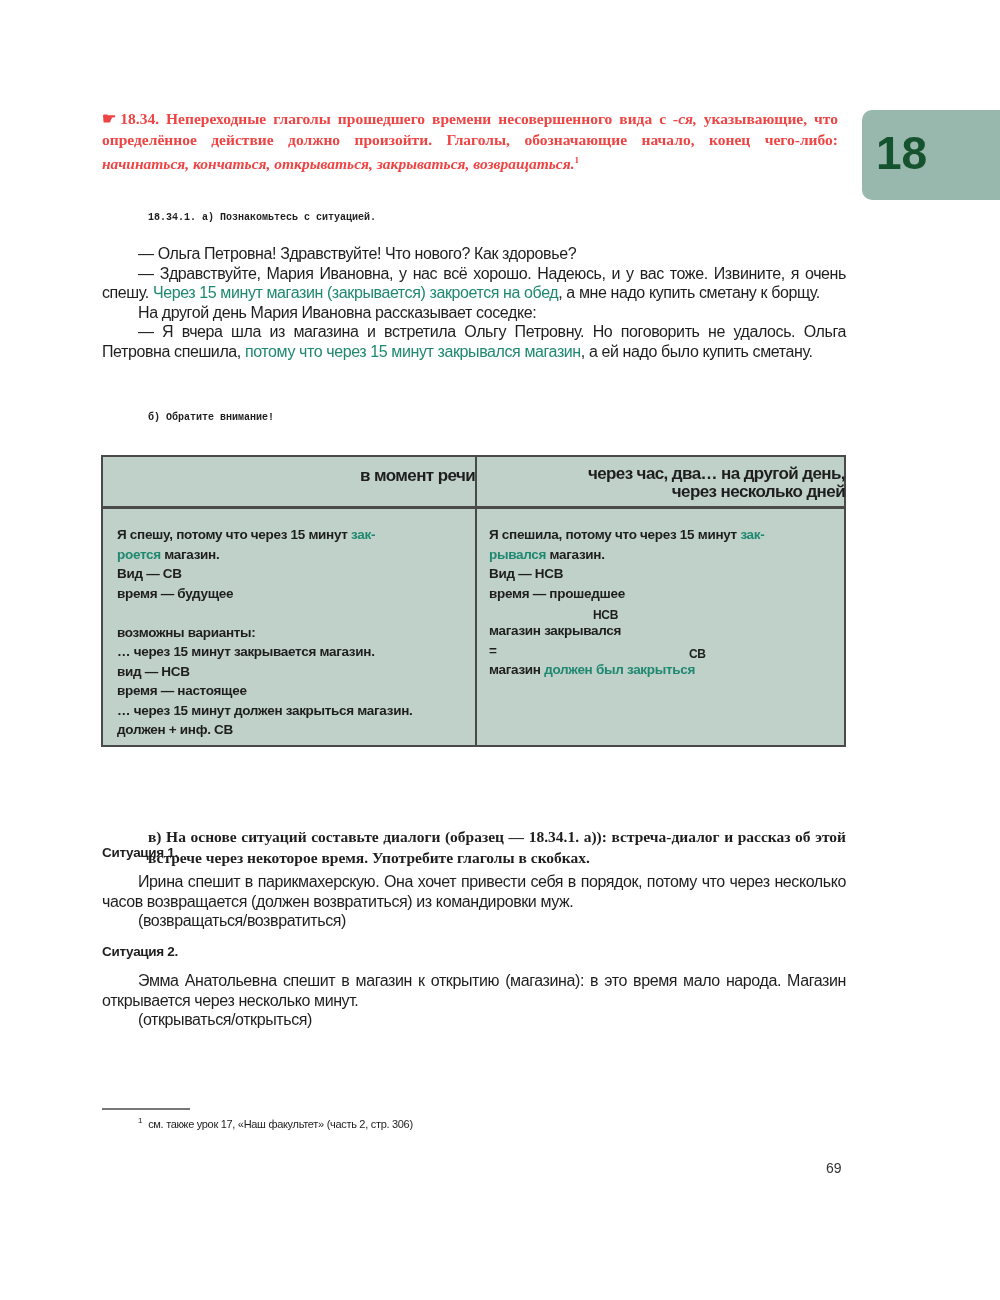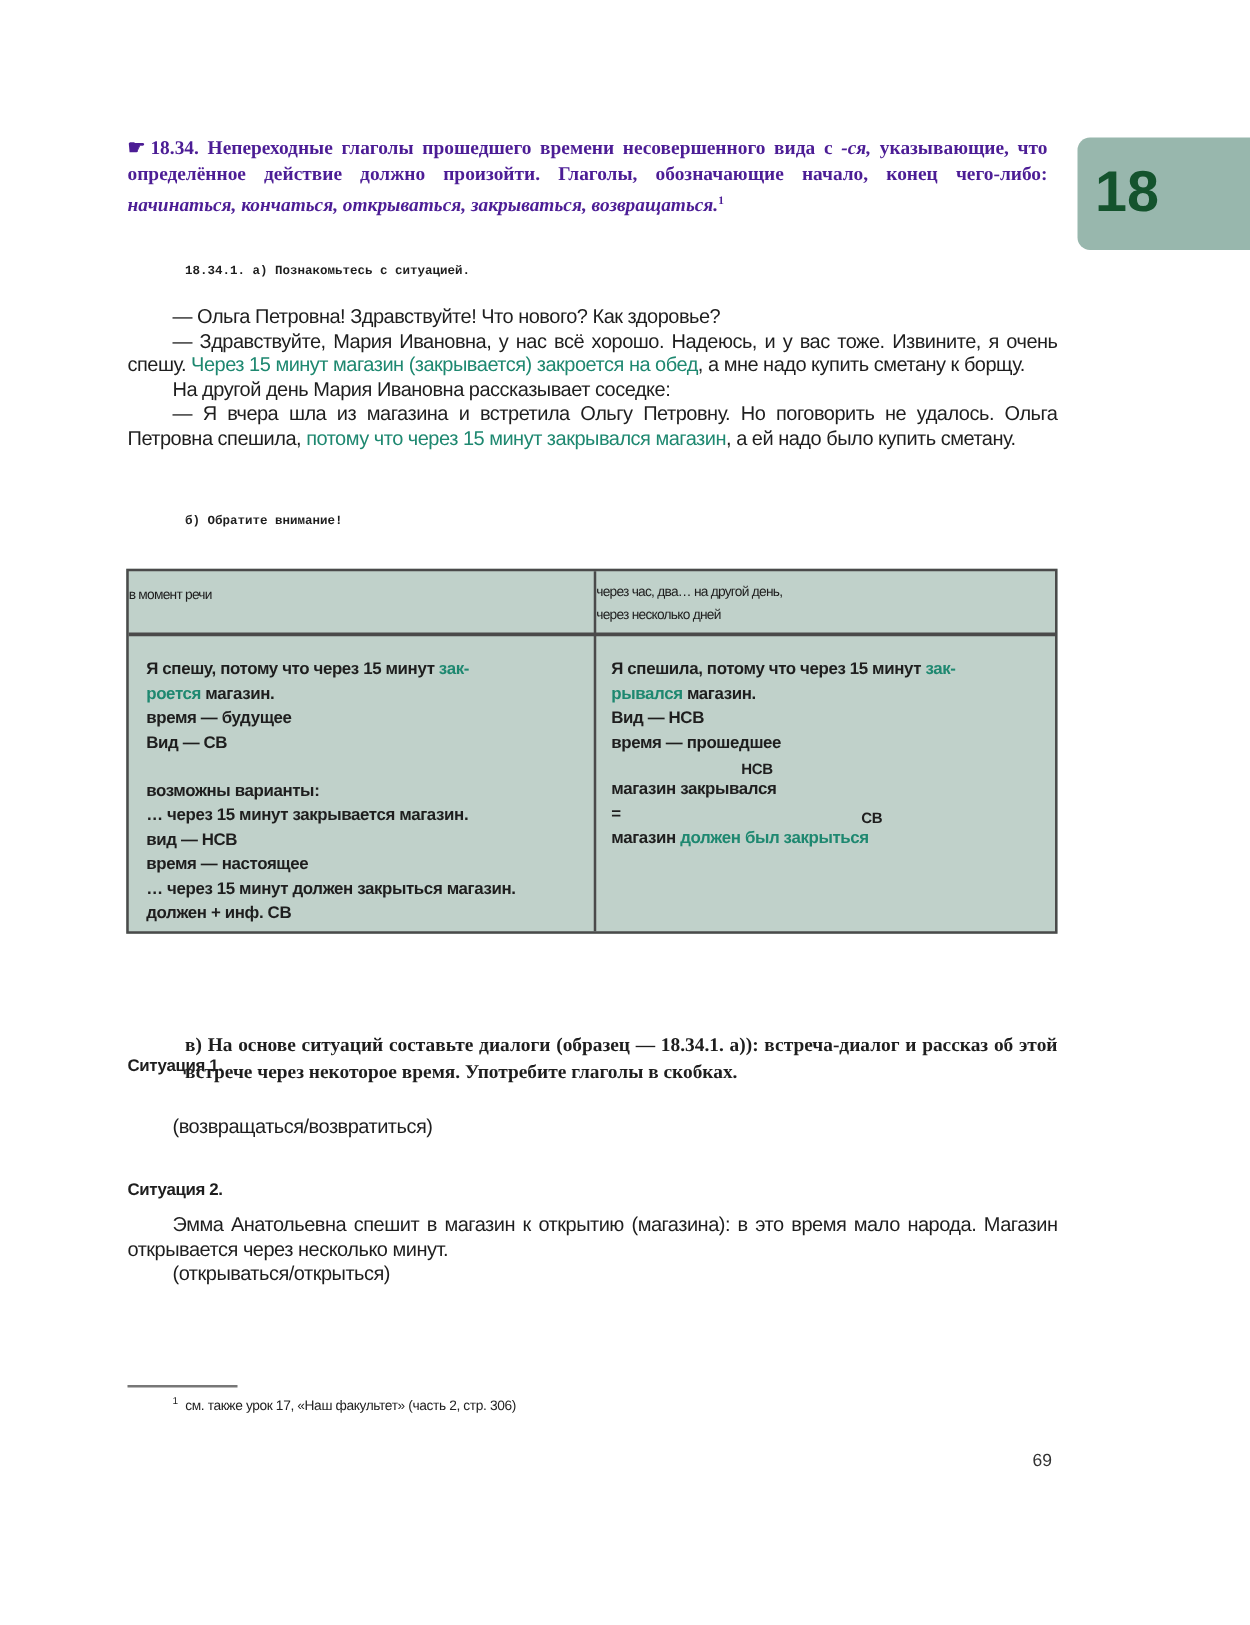--- a/index.html
+++ b/index.html
@@ -12,43 +12,43 @@
     position: absolute; left: 862px; top: 110px; width: 138px; height: 90px;
     background: #98b7ad; border-radius: 10px 0 0 10px;
   }
   .chapter-tab span {
     position: absolute; left: 14px; top: 16px; font-size: 46px; font-weight: bold;
     color: #14532d; font-family: "Liberation Sans", sans-serif;
   }
   .section-head {
     position: absolute; left: 102px; top: 108px; width: 736px;
     font-family: "Liberation Serif", serif; font-weight: bold; font-size: 15.5px;
-    line-height: 21px; text-align: justify; color: #4c1d95;
+    line-height: 21px; text-align: justify; color: #ef4444;
   }
   .section-head .it { font-style: italic; }
   .hand { font-size: 16px; margin-right: 4px; }
   .sub-head {
     position: absolute; left: 148px; font-family: Liberation Mono, monospace;
     font-weight: bold; font-size: 10px; color: #1e1e1e;
   }
   .para {
     position: absolute; left: 102px; width: 744px; font-size: 16px;
     line-height: 19.5px; text-align: justify; letter-spacing: -0.4px;
   }
   .para .ind { display: inline-block; width: 36px; }
   .hl { color: #1e8870; }
   .tbl {
     position: absolute; left: 101px; top: 455px; width: 745px; height: 292px;
     border: 2px solid #4a4a4a; background: #c0d1ca; box-sizing: border-box;
   }
   .tbl .vline { position: absolute; left: 372px; top: 0; bottom: 0; width: 2px; background: #4a4a4a; }
   .tbl .hline { position: absolute; left: 0; right: 0; top: 49px; height: 3px; background: #4a4a4a; }
   .th {
-    position: absolute; top: 8px; font-size: 11px; font-weight: normal;
-    text-align: left; line-height: 18px; letter-spacing: -0.6px;
+    position: absolute; top: 8px; font-size: 17px; font-weight: bold;
+    text-align: right; line-height: 18px; letter-spacing: -0.6px;
   }
   .cell {
     position: absolute; top: 68px; font-size: 13.5px; font-weight: bold;
     line-height: 19.5px; letter-spacing: -0.3px;
   }
   .cell .row { display: block; white-space: nowrap; }
   .cell .gap { display: block; height: 19.5px; }
   .sup-label { display: block; font-size: 12px; line-height: 12px; white-space: nowrap; }
   .task-c {
     position: absolute; left: 148px; top: 778px; width: 698px;
@@ -95,22 +95,22 @@
 
   <div class="th" style="left:0; width:372px; top:10px">в момент речи</div>
   <div class="th" style="left:374px; width:368px">
     <span>через час, два… на другой день,</span><br>
     <span>через несколько дней</span>
   </div>
 
   <div class="cell" style="left:14px; width:350px">
     <span class="row"><span>Я спешу, потому что через 15 минут </span><span class="hl">зак-</span></span>
     <span class="row"><span class="hl">роется</span><span> магазин.</span></span>
+    <span class="row">Вид — СВ</span>
     <span class="row">время — будущее</span>
-    <span class="row">Вид — СВ</span>
     <span class="gap"></span>
     <span class="row">возможны варианты:</span>
     <span class="row">… через 15 минут закрывается магазин.</span>
     <span class="row">вид — НСВ</span>
     <span class="row">время — настоящее</span>
     <span class="row">… через 15 минут должен закрыться магазин.</span>
     <span class="row">должен + инф. СВ</span>
   </div>
 
   <div class="cell" style="left:386px; width:350px">
@@ -125,21 +125,21 @@
       <span style="position:absolute; left:200px; top:4px; font-size:12px">СВ</span>
     </span>
     <span class="row"><span>магазин </span><span class="hl">должен был закрыться</span></span>
   </div>
 </div>
 
 <div class="task-c">в) На основе ситуаций составьте диалоги (образец — 18.34.1. а)): встреча-диалог и рассказ об этой встрече через некоторое время. Употребите глаголы в скобках.</div>
 
 <div class="sit-title" style="top:845px">Ситуация 1.</div>
 <div class="para" style="top:872px">
-  <span class="ind"></span><br>
+  <span class="ind"></span><span>Ирина спешит в парикмахерскую. Она хочет привести себя в порядок, потому что через несколько часов возвращается (должен возвратиться) из командировки муж.</span><br>
   <span class="ind"></span><span>(возвращаться/возвратиться)</span>
 </div>
 
 <div class="sit-title" style="top:944px">Ситуация 2.</div>
 <div class="para" style="top:971px">
   <span class="ind"></span><span>Эмма Анатольевна спешит в магазин к открытию (магазина): в это время мало народа. Магазин открывается через несколько минут.</span><br>
   <span class="ind"></span><span>(открываться/открыться)</span>
 </div>
 
 <div class="fn-rule"></div>

